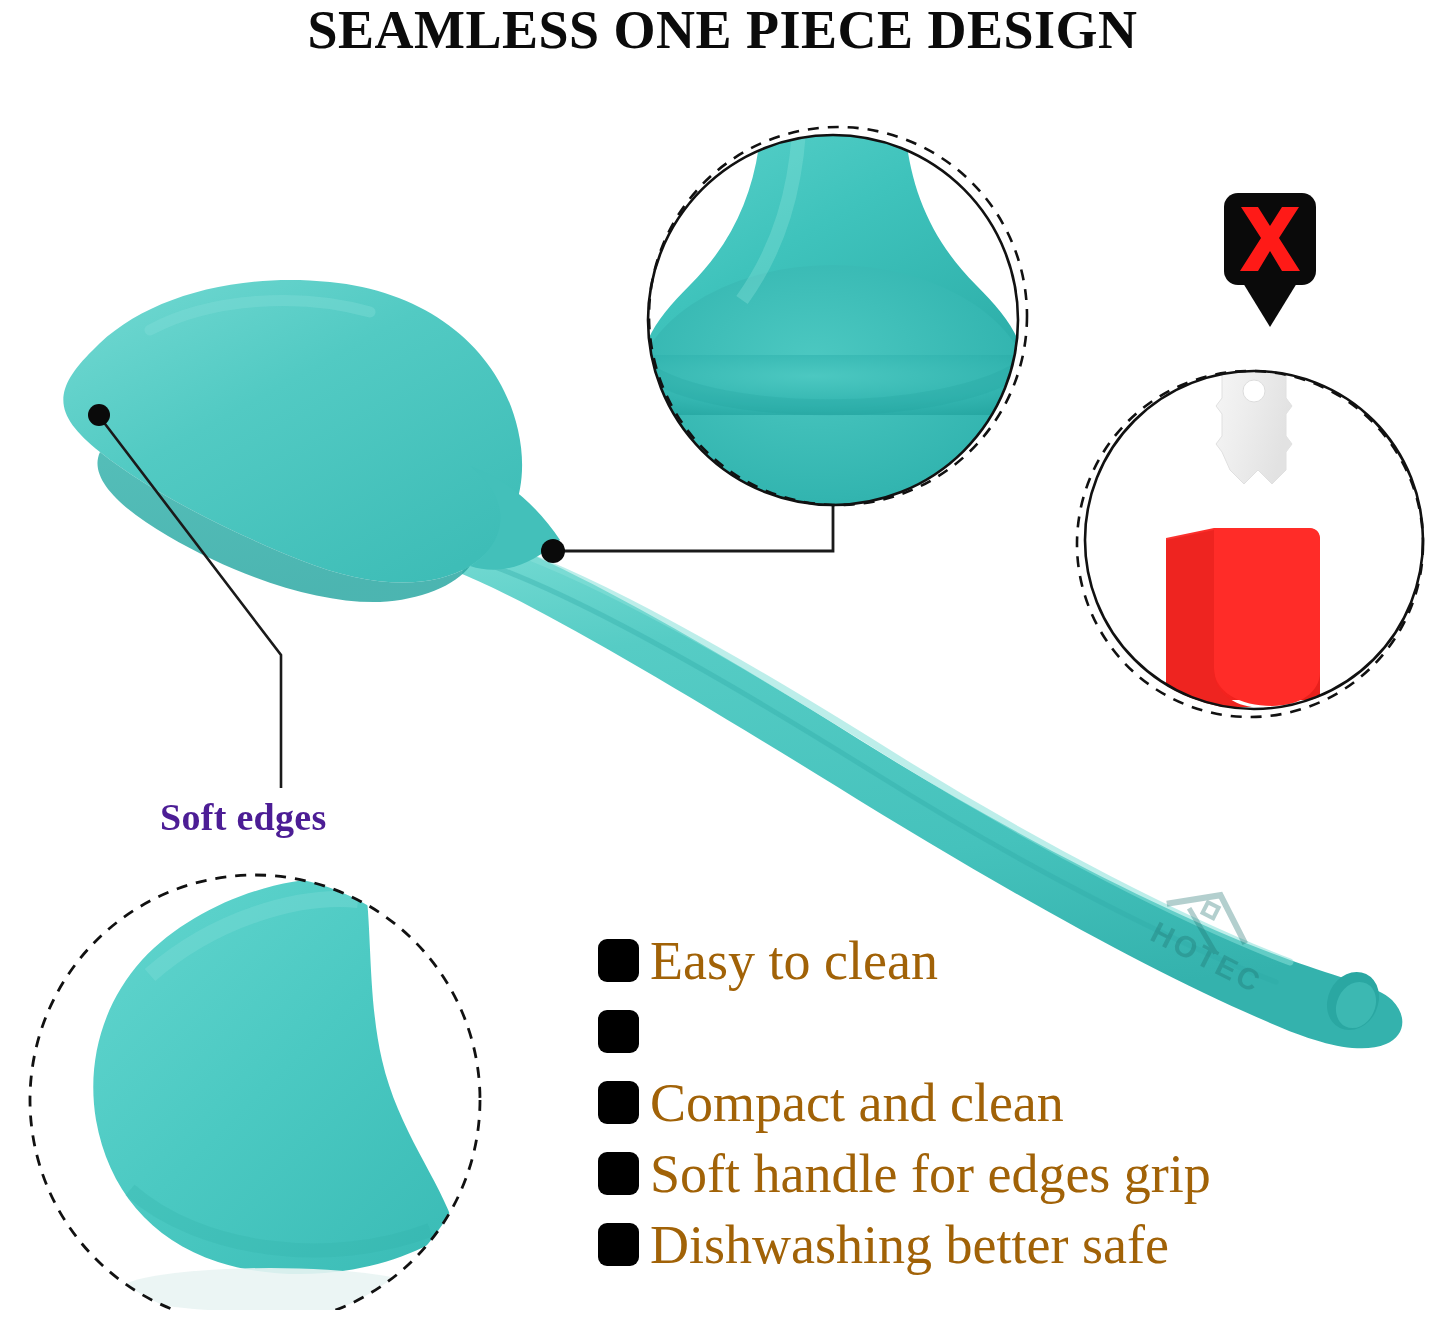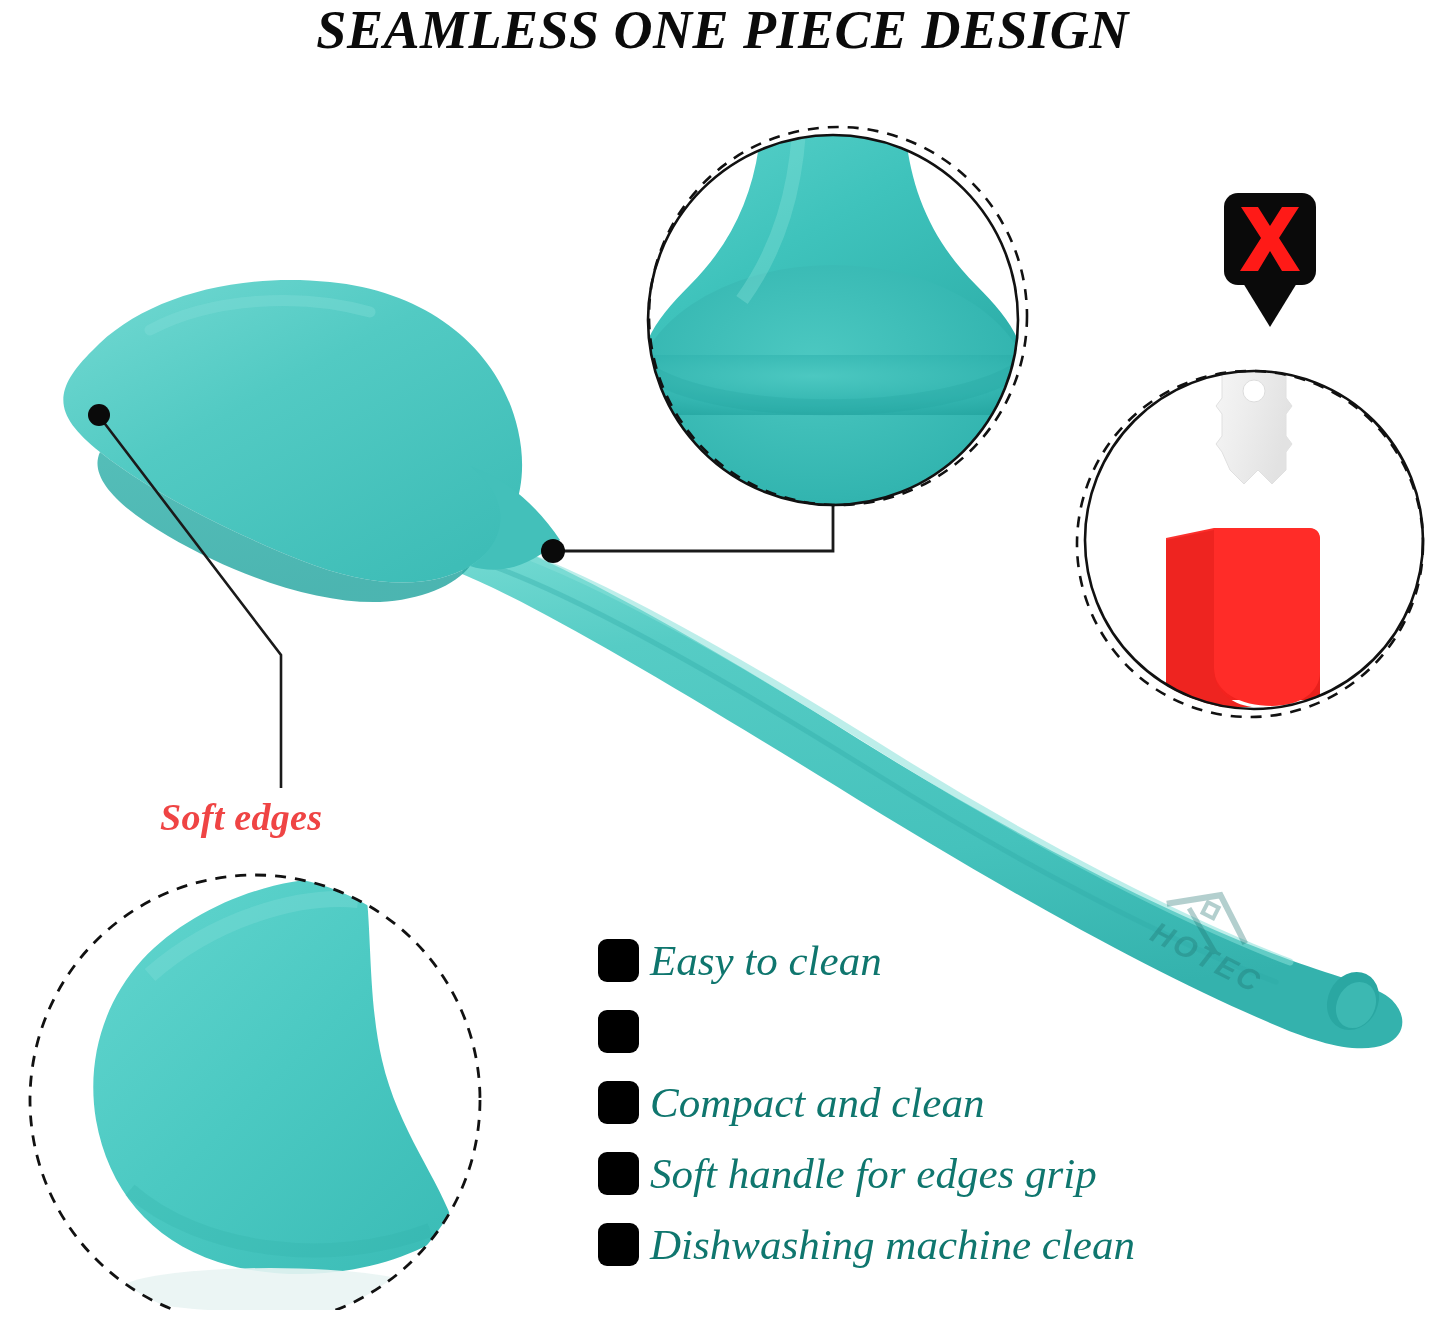--- a/index.html
+++ b/index.html
@@ -8,21 +8,20 @@
     padding: 0;
     background: #ffffff;
   }
   #stage {
     position: relative;
     width: 1445px;
     height: 1310px;
     background: #ffffff;
     overflow: hidden;
     font-family: "Liberation Serif", "DejaVu Serif", serif;
-    font-style: italic;
   }
 
   
   #title {
     position: absolute;
     left: 0;
     top: 2px;
     width: 1445px;
     text-align: center;
     font-family: "Liberation Serif", "DejaVu Serif", serif;
@@ -45,21 +44,21 @@
   }
 
   
   #soft-edges-label {
     position: absolute;
     left: 160px;
     top: 795px;
     font-family: "Liberation Serif", "DejaVu Serif", serif;
     font-weight: 700;
     font-size: 38px;
-    color: #ef4444;
+    color: #4c1d95;
     letter-spacing: 0.3px;
     white-space: nowrap;
   }
 
   
   #feature-list {
     position: absolute;
     left: 598px;
     top: 925px;
     width: 700px;
@@ -72,22 +71,22 @@
   .feature-bullet {
     width: 41px;
     height: 43px;
     background: #000000;
     border-radius: 9px;
     flex: 0 0 auto;
     margin-right: 11px;
   }
   .feature-text {
     font-family: "Liberation Serif", "DejaVu Serif", serif;
-    font-size: 43px;
-    color: #0f766e;
+    font-size: 54px;
+    color: #a16207;
     white-space: nowrap;
     line-height: 1;
   }
 
   
   #warn-badge {
     position: absolute;
     left: 1224px;
     top: 193px;
     width: 92px;
@@ -342,17 +341,17 @@
     <div class="feature-row">
       <div class="feature-bullet"></div>
       <div class="feature-text">Compact and clean</div>
     </div>
     <div class="feature-row">
       <div class="feature-bullet"></div>
       <div class="feature-text">Soft handle for edges grip</div>
     </div>
     <div class="feature-row">
       <div class="feature-bullet"></div>
-      <div class="feature-text">Dishwashing machine clean</div>
+      <div class="feature-text">Dishwashing better safe</div>
     </div>
   </div>
 
 </div>
 
 </body></html>

